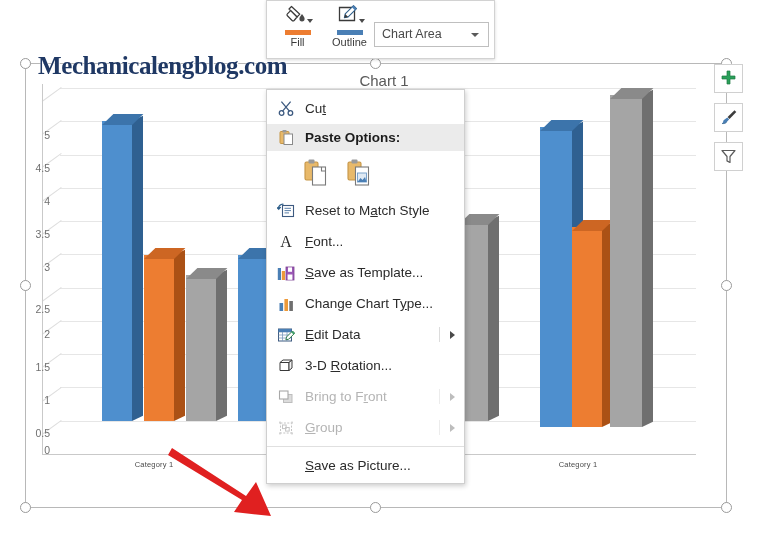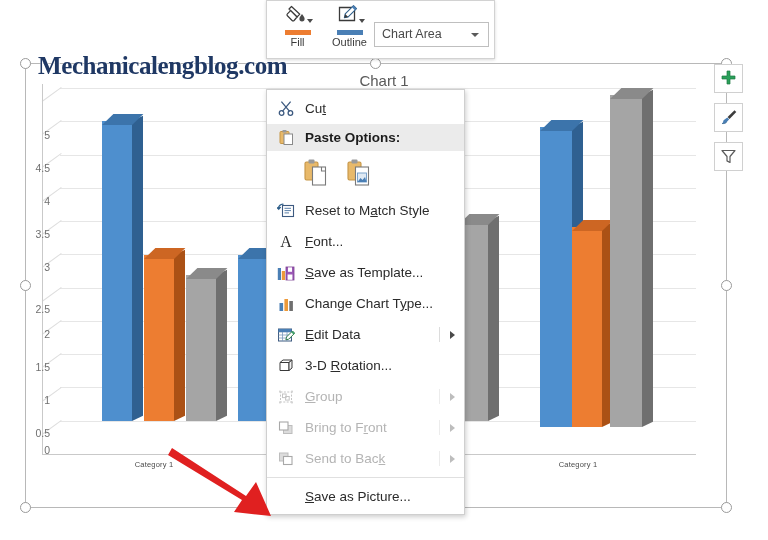--- a/index.html
+++ b/index.html
@@ -408,57 +408,46 @@
           <path d="M3 4.5 v8 h9 v-8 z" fill="#ffffff" stroke="#3a3a3a" stroke-width="1" stroke-linejoin="round"></path>
           <path d="M12 4.5 l3 -2.5 v8 l-3 2.5 z" fill="#f2f2f2" stroke="#3a3a3a" stroke-width="1" stroke-linejoin="round"></path>
         </svg>
       </span>
       <span class="mi-text">3-D <u>R</u>otation...</span>
     </div>
 
     <div class="mi disabled">
       <span class="mi-icon">
         <svg width="18" height="16" viewBox="0 0 18 16">
+          <rect x="6.5" y="5.5" width="8.5" height="8" fill="#dcdcdc" stroke="#bdbdbd" stroke-width="1"></rect>
+          <rect x="2.5" y="2" width="8.5" height="8" fill="#ffffff" stroke="#a8a8a8" stroke-width="1.1"></rect>
+        </svg>
+      </span>
+      <span class="mi-text">Bring to F<u>r</u>ont</span>
+      <span class="mi-sep-l"></span>
+      <span class="mi-arrow"></span>
+    </div>
+
+    <div class="mi disabled">
+      <span class="mi-icon">
+        <svg width="18" height="16" viewBox="0 0 18 16">
           <rect x="3.5" y="3" width="11" height="10" fill="none" stroke="#c4c4c4" stroke-width="1" stroke-dasharray="2 1.4"></rect>
           <rect x="5.5" y="5" width="3.6" height="3.6" fill="none" stroke="#c4c4c4" stroke-width="1"></rect>
           <rect x="8.6" y="7.5" width="3.6" height="3.6" fill="none" stroke="#c4c4c4" stroke-width="1"></rect>
           <rect x="2" y="1.6" width="2" height="2" fill="#d4d4d4"></rect>
           <rect x="14" y="1.6" width="2" height="2" fill="#d4d4d4"></rect>
           <rect x="2" y="12.4" width="2" height="2" fill="#d4d4d4"></rect>
           <rect x="14" y="12.4" width="2" height="2" fill="#d4d4d4"></rect>
         </svg>
       </span>
       <span class="mi-text"><u>G</u>roup</span>
       <span class="mi-sep-l"></span>
       <span class="mi-arrow"></span>
     </div>
 
-    <div class="mi disabled">
-      <span class="mi-icon">
-        <svg width="18" height="16" viewBox="0 0 18 16">
-          <rect x="6.5" y="5.5" width="8.5" height="8" fill="#dcdcdc" stroke="#bdbdbd" stroke-width="1"></rect>
-          <rect x="2.5" y="2" width="8.5" height="8" fill="#ffffff" stroke="#a8a8a8" stroke-width="1.1"></rect>
-        </svg>
-      </span>
-      <span class="mi-text">Bring to F<u>r</u>ont</span>
-      <span class="mi-sep-l"></span>
-      <span class="mi-arrow"></span>
-    </div>
-
-    <div class="mi disabled">
-      <span class="mi-icon">
-        <svg width="18" height="16" viewBox="0 0 18 16">
-          <rect x="2.5" y="2" width="8.5" height="8" fill="#dcdcdc" stroke="#bdbdbd" stroke-width="1"></rect>
-          <rect x="6.5" y="5.5" width="8.5" height="8" fill="#ffffff" stroke="#a8a8a8" stroke-width="1.1"></rect>
-        </svg>
-      </span>
-      <span class="mi-text">Send to Bac<u>k</u></span>
-      <span class="mi-sep-l"></span>
-      <span class="mi-arrow"></span>
-    </div>
 
     <div class="menu-sep"></div>
 
     <div class="mi">
       <span class="mi-icon"></span>
       <span class="mi-text"><u>S</u>ave as Picture...</span>
     </div>
 
   </div>
 

